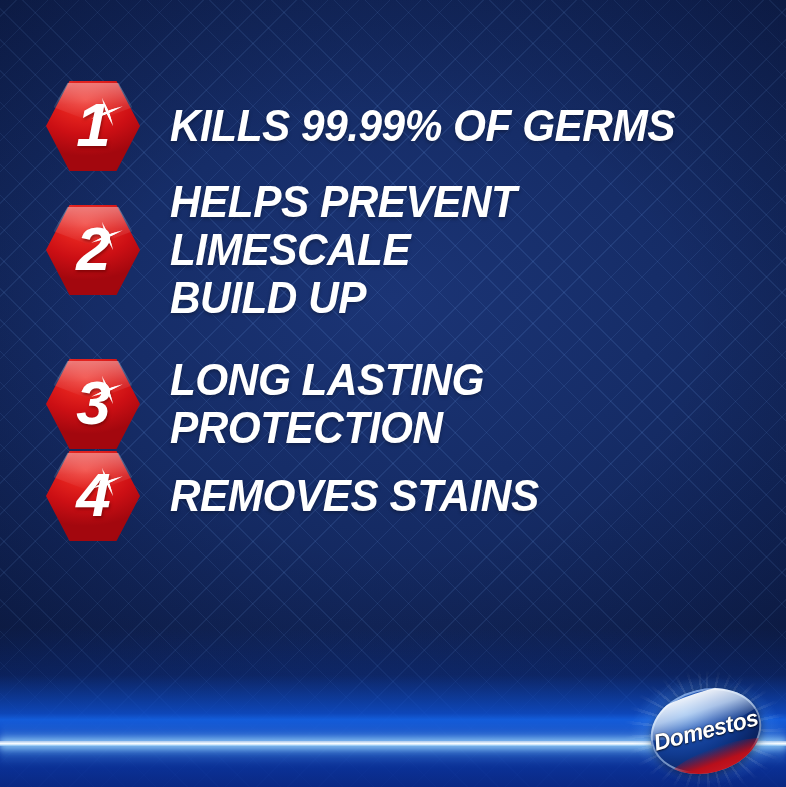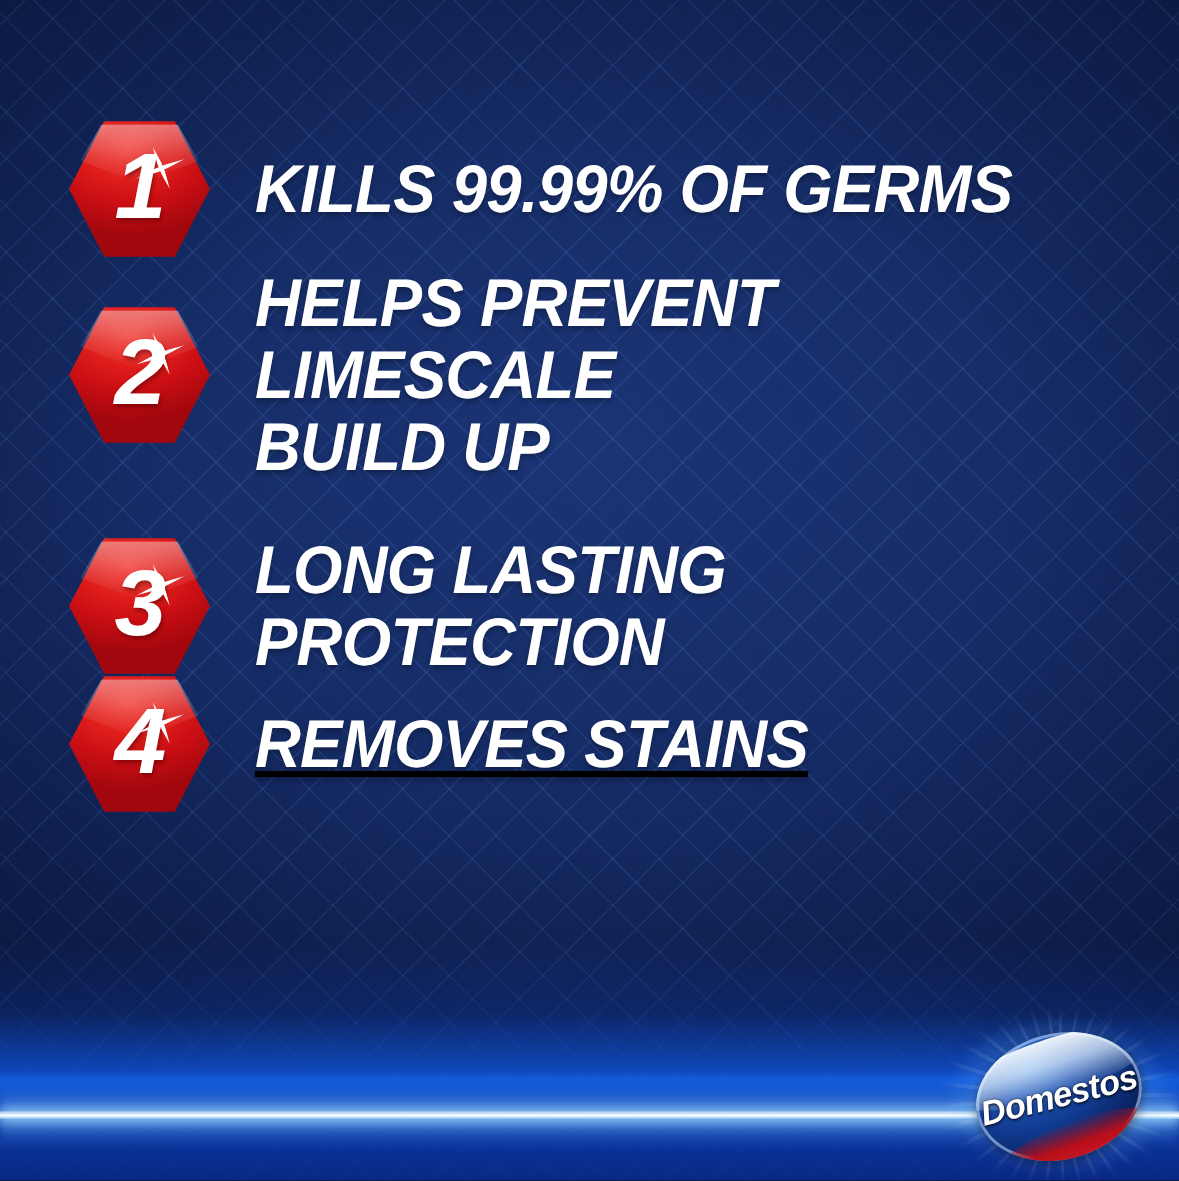--- a/index.html
+++ b/index.html
@@ -94,21 +94,21 @@
   .row {
     position: absolute;
     display: flex;
     align-items: center;
     left: 46px;
     right: 20px;
   }
   .row-1 { top: 78px;  height: 96px; }
   .row-2 { top: 198px; height: 104px; }
   .row-3 { top: 328px; height: 96px; margin-top: 28px; }
-  .row-4 { top: 448px; height: 96px; text-decoration: underline; }
+  .row-4 { top: 448px; height: 96px; }
   .row-5 { top: 566px; height: 96px; }
 
   
   .badge {
     position: relative;
     width: 94px;
     height: 94px;
     flex: 0 0 94px;
   }
   .hex {

